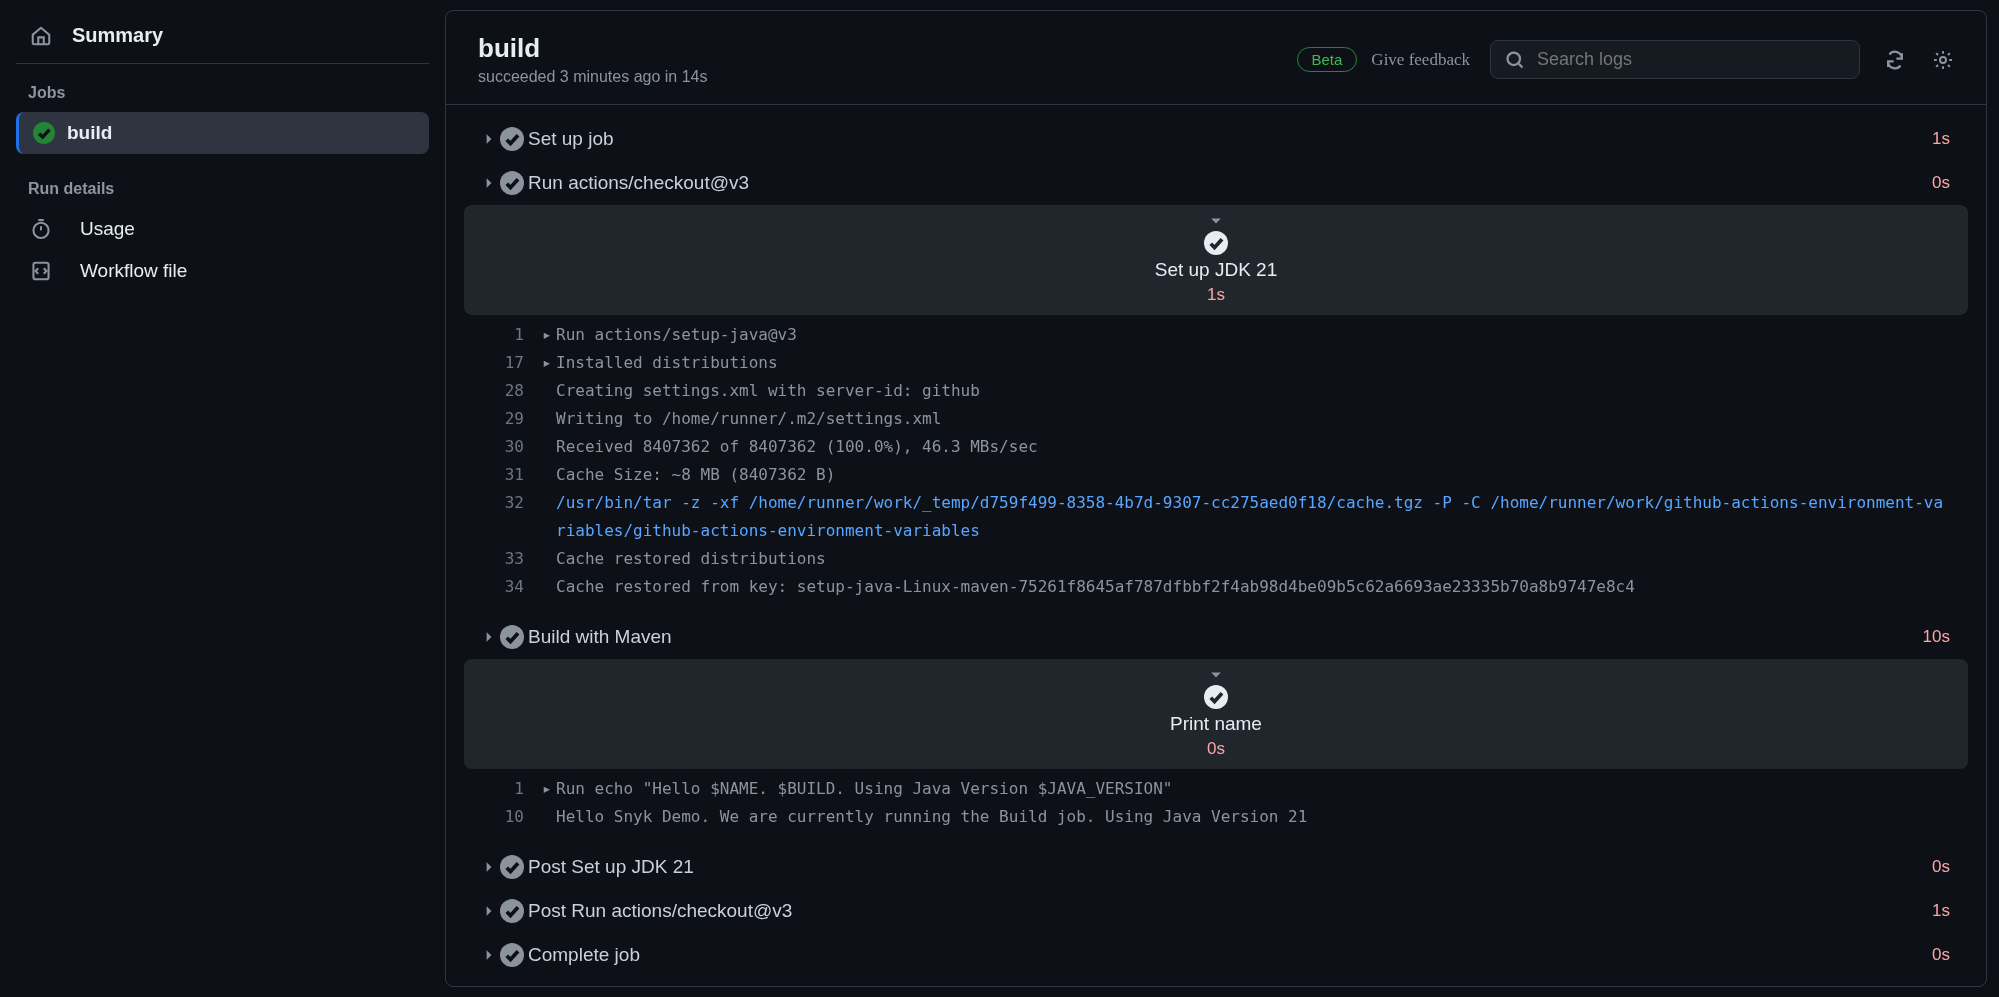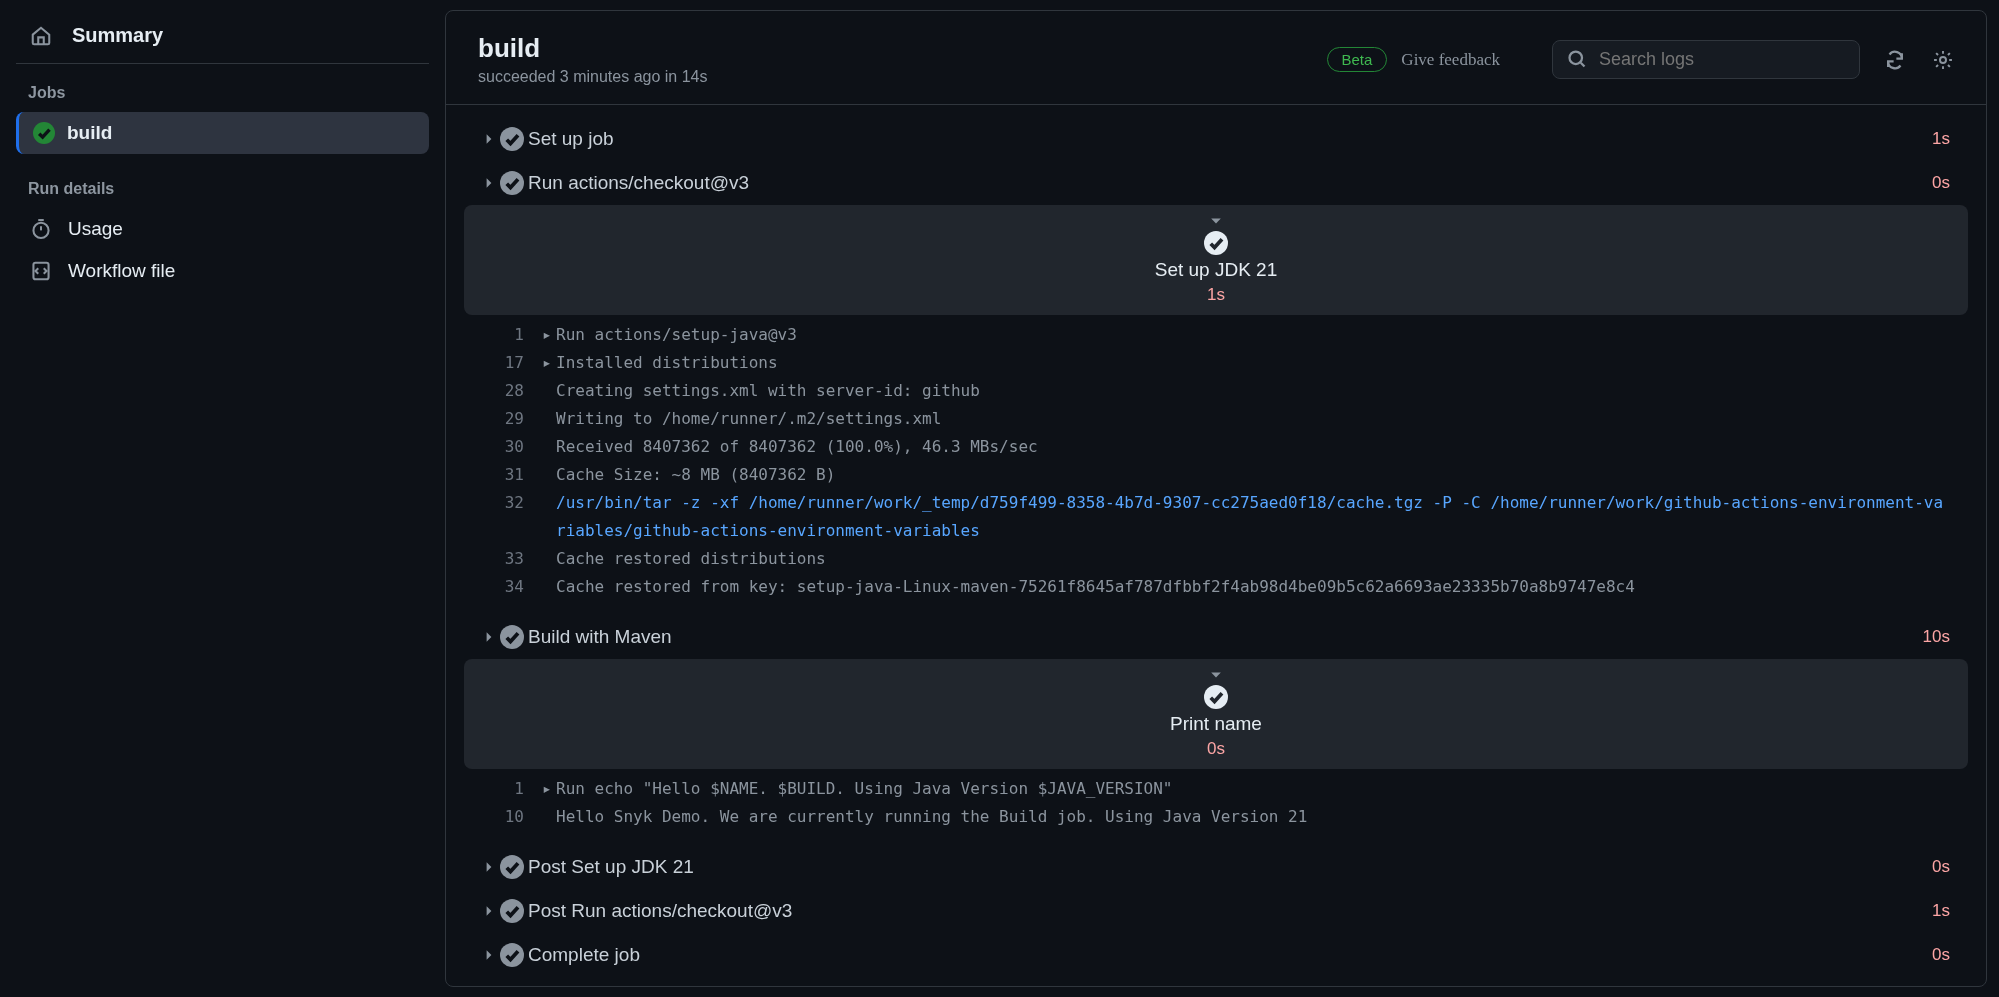--- a/index.html
+++ b/index.html
@@ -48,21 +48,21 @@
     background: #2e3440;
     border-left: 3px solid #1f6feb;
     font-weight: 600;
     font-size: 19px;
     cursor: pointer;
   }
   .side-job .check-circle { width: 22px; height: 22px; }
   .side-link {
     display: flex;
     align-items: flex-start;
-    gap: 16px;
+    gap: 28px;
     padding: 10px 14px;
     color: #e6edf3;
     font-size: 19px;
     cursor: pointer;
   }
   .icon-svg { flex-shrink: 0; }
 
   
   .main {
     flex: 1;
@@ -101,27 +101,26 @@
   }
   .feedback-link {
     color: #8b949e;
     font-size: 17px;
     margin-right: 20px;
     cursor: pointer;
     font-family: Liberation Serif, serif;
   }
   .search-box {
     display: flex;
-    align-items: flex-start;
+    align-items: flex-end;
     background: #161b22;
     border: 1px solid #30363d;
     border-radius: 8px;
     padding: 8px 14px;
-    width: 308px;
-    margin-left: 32px;
+    width: 370px;
   }
   .search-box input {
     background: transparent;
     border: none;
     outline: none;
     color: #e6edf3;
     font-size: 18px;
     margin-left: 12px;
     flex: 1;
   }

